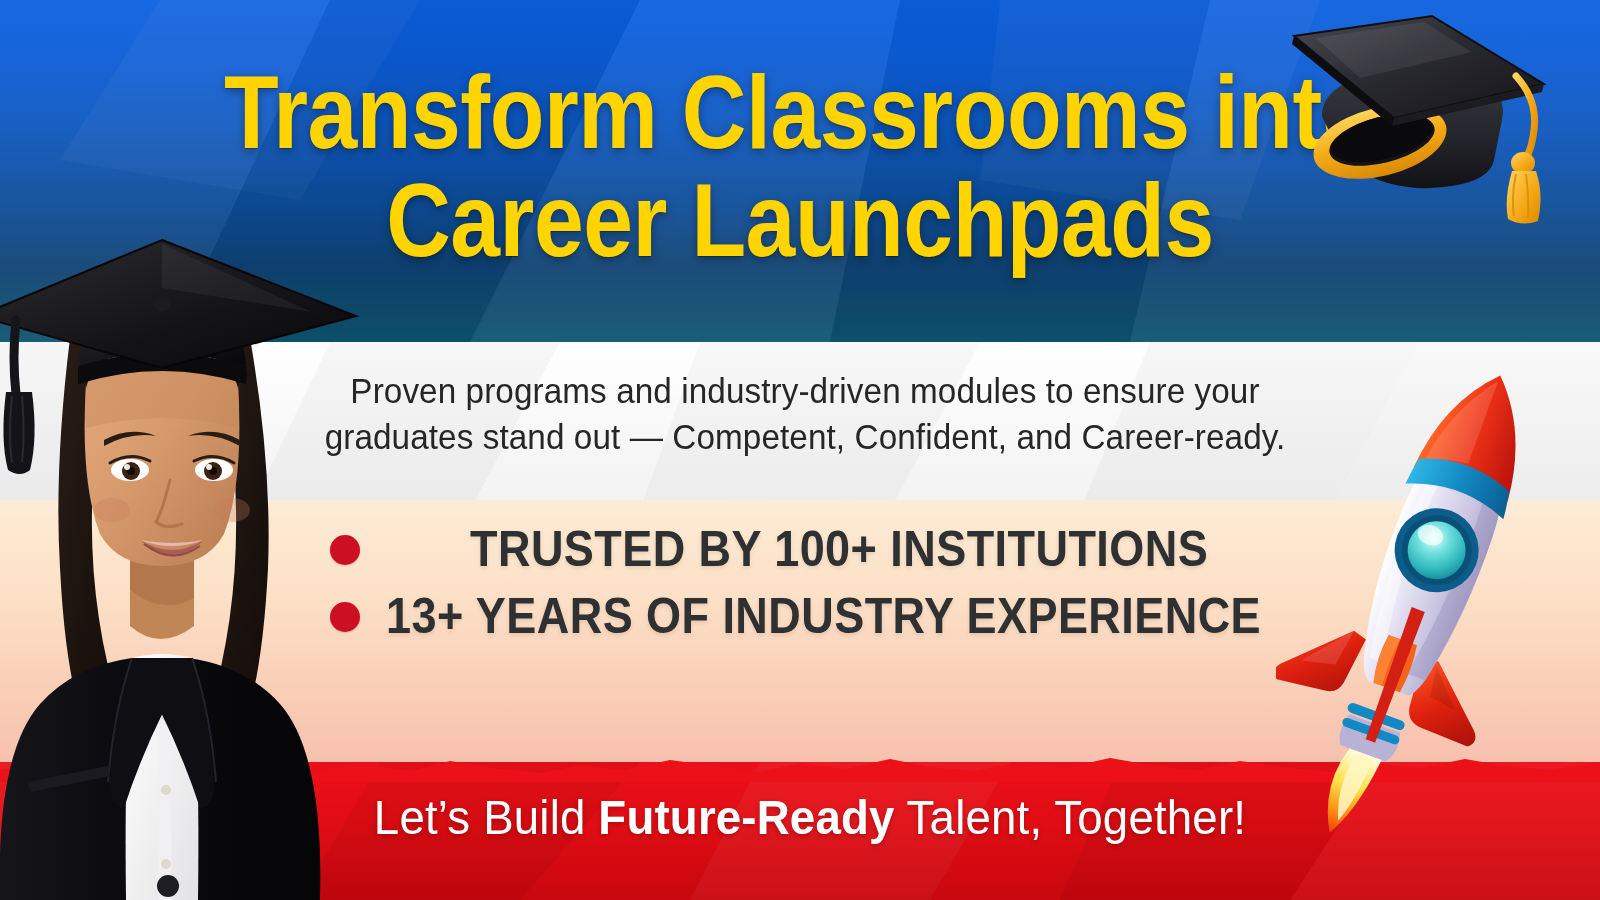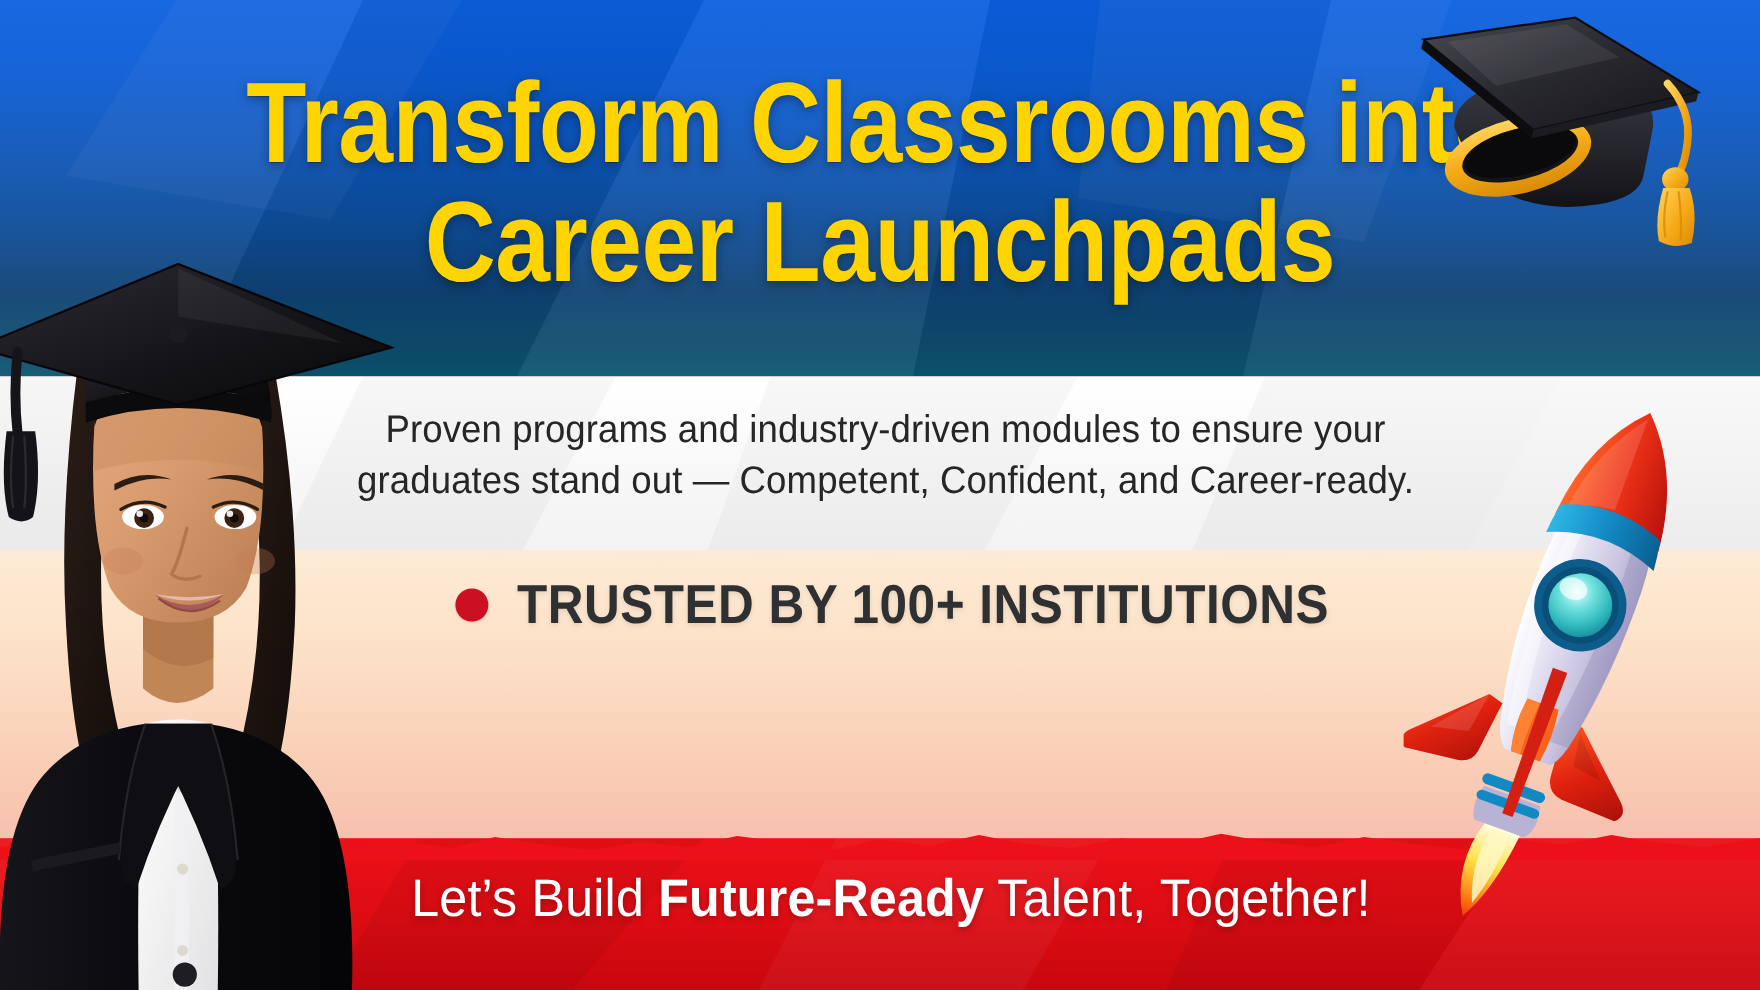--- a/index.html
+++ b/index.html
@@ -92,21 +92,21 @@
   .bullets {
     position: absolute;
     top: 524px;
     left: 330px;
     width: 960px;
     z-index: 6;
   }
   .bullet-row {
     display: flex;
     align-items: center;
-    justify-content: flex-end;
+    justify-content: space-between;
     margin-bottom: 16px;
   }
   .bullet-dot {
     width: 30px; height: 30px;
     border-radius: 50%;
     background: #cc1021;
     flex: 0 0 auto;
     margin-right: 26px;
     box-shadow: 0 1px 2px rgba(0,0,0,0.18);
   }
@@ -238,20 +238,24 @@
     <span class="headline-line l2">Career Launchpads</span>
   </div>
 
   <div class="subtitle">Proven programs and industry-driven modules to ensure your graduates stand out — Competent, Confident, and Career-ready.</div>
 
   <div class="bullets">
     <div class="bullet-row">
       <span class="bullet-dot"></span>
       <span class="bullet-text">Trusted by 100+ Institutions</span>
     </div>
+    <div class="bullet-row">
+      <span class="bullet-dot"></span>
+      <span class="bullet-text">13+ Years of Industry Experience</span>
+    </div>
   </div>
 
   <div class="cta">
     <span>Let’s Build </span><span class="strong">Future-Ready</span><span> Talent, Together!</span>
   </div>
 
   <div class="grad-cap">
     <svg viewBox="0 0 300 220">
       <defs>
         <linearGradient id="capBoardG" x1="0" y1="0" x2="1" y2="1">

